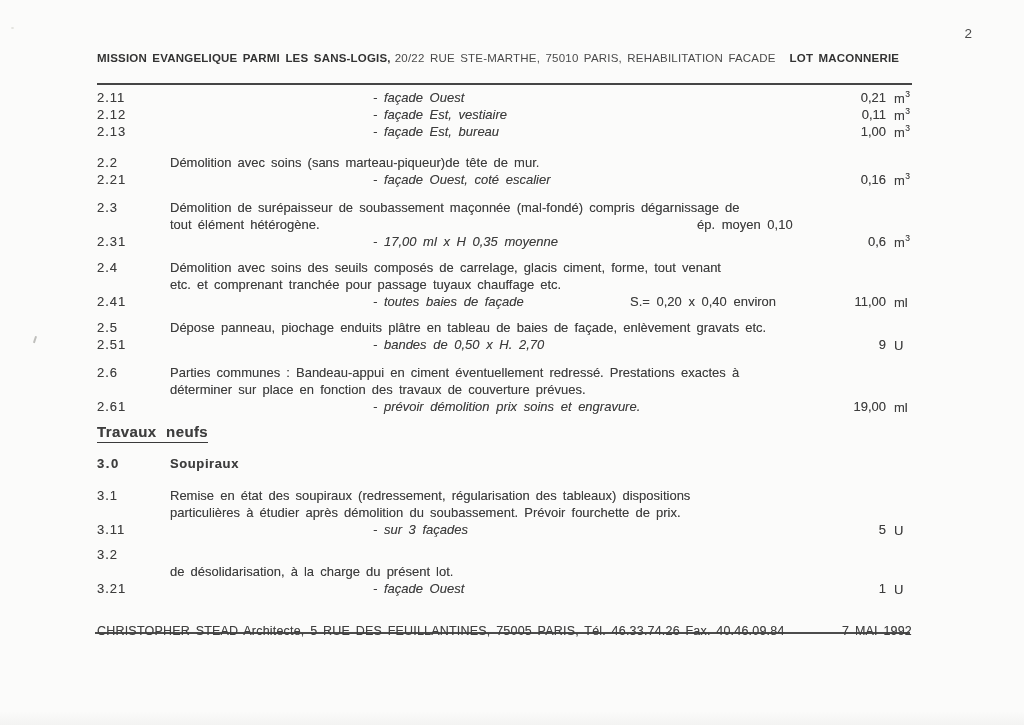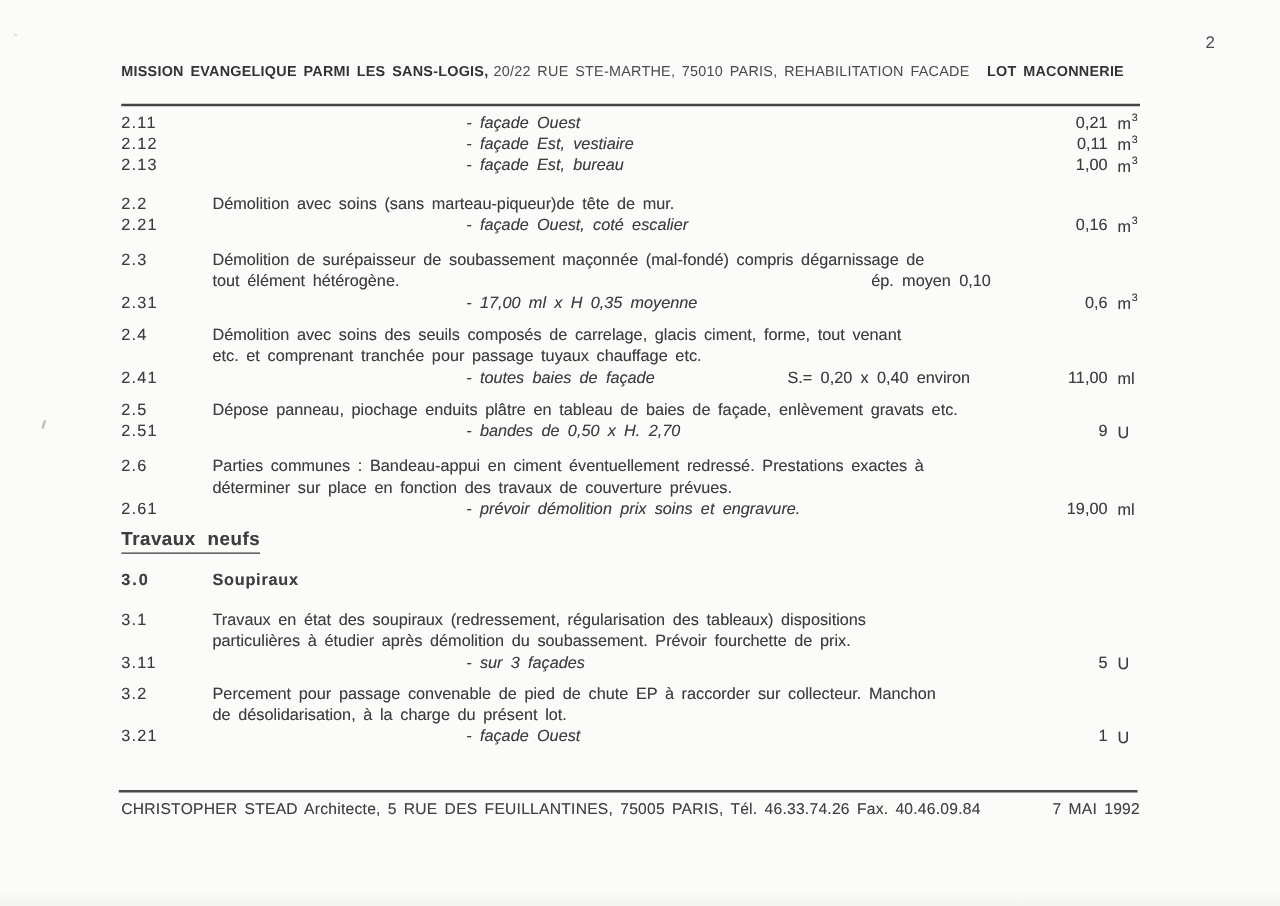--- a/index.html
+++ b/index.html
@@ -41,21 +41,21 @@
   .heading{
     width:fit-content;font-size:15px;font-weight:700;letter-spacing:.4px;word-spacing:5px;
     border-bottom:1.5px solid #3a3a3a;padding-bottom:2px;
     text-shadow:0 0 .5px rgba(60,60,60,.45);
   }
   .footer-rule{
     position:absolute;left:95px;top:632px;width:815px;height:0;
     border-top:2px solid #4c4c4c;
   }
   .footer{
-    position:absolute;left:97px;top:640px;width:815px;
+    position:absolute;left:97px;top:624px;width:815px;
     display:flex;justify-content:space-between;
     font-size:12.5px;letter-spacing:.2px;word-spacing:2px;color:#404040;
     text-shadow:0 0 .5px rgba(60,60,60,.4);
   }
   .artifact-slash{
     position:absolute;left:34px;top:336px;width:1.5px;height:7px;
     background:#bfbfbc;transform:rotate(18deg);
   }
   .artifact-dot{
     position:absolute;left:11px;top:27px;width:3px;height:2px;
@@ -181,37 +181,36 @@
     <div class="sec" style="margin-bottom:15px">
       <div class="row bold">
         <span class="num">3.0</span>
         <span class="text">Soupiraux</span>
       </div>
     </div>
 
     <div class="sec" style="margin-bottom:8px">
       <div class="row">
         <span class="num">3.1</span>
-        <span class="text">Travaux en état des soupiraux (redressement, régularisation des tableaux) dispositions</span>
+        <span class="text">Remise en état des soupiraux (redressement, régularisation des tableaux) dispositions</span>
       </div>
       <div class="row">
         <span class="text">particulières à étudier après démolition du soubassement. Prévoir fourchette de prix.</span>
       </div>
       <div class="row sub">
         <span class="num">3.11</span>
         <span class="text">- sur 3 façades</span>
         <span class="qv">5</span>
         <span class="qu"><span>U</span><sup></sup></span>
       </div>
     </div>
 
     <div class="sec">
       <div class="row">
         <span class="num">3.2</span>
-        <span class="text">Percement pour passage convenable de pied de chute EP à raccorder sur collecteur. Manchon</span>
       </div>
       <div class="row">
         <span class="text">de désolidarisation, à la charge du présent lot.</span>
       </div>
       <div class="row sub">
         <span class="num">3.21</span>
         <span class="text">- façade Ouest</span>
         <span class="qv">1</span>
         <span class="qu"><span>U</span><sup></sup></span>
       </div>

